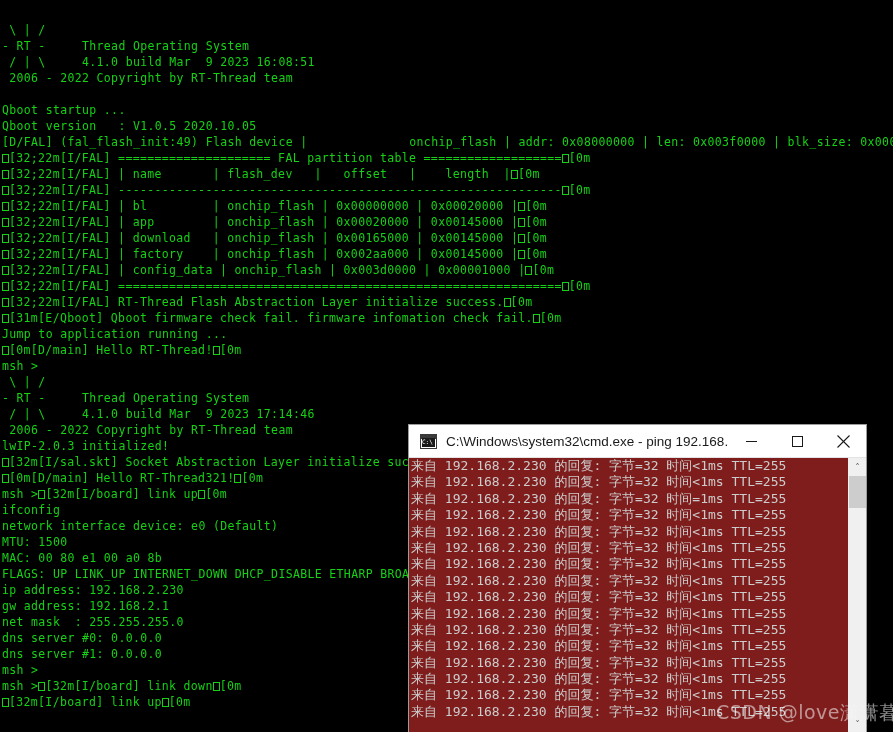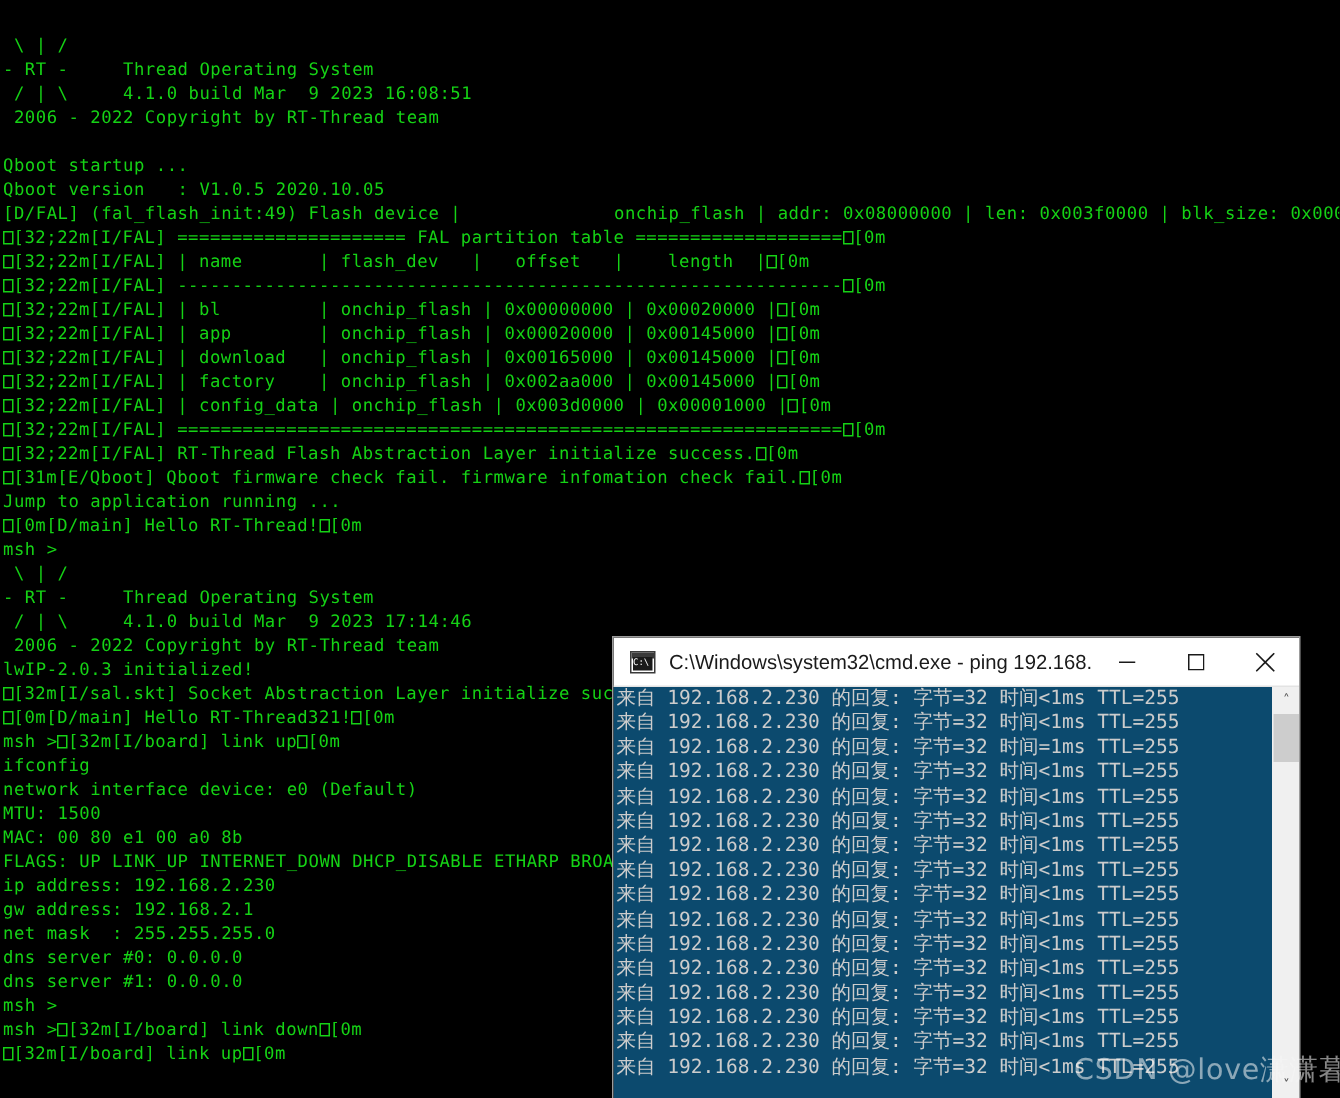--- a/index.html
+++ b/index.html
@@ -105,21 +105,21 @@
     justify-content: center;
     flex: 0 0 auto;
     color: #1a1a1a;
   }
   .winbtn svg { display: block; }
 
   #cmd-body {
     flex: 1 1 auto;
     display: flex;
     min-height: 0;
-    background: #0c4a6e;
+    background: #7f1d1d;
   }
   #cmd-console {
     flex: 1 1 auto;
     color: #cccccc;
     font-family: "DejaVu Sans Mono", "Liberation Mono", monospace;
     font-size: 13px;
     line-height: 16.4px;
     white-space: pre;
     padding-left: 2px;
     overflow: hidden;

